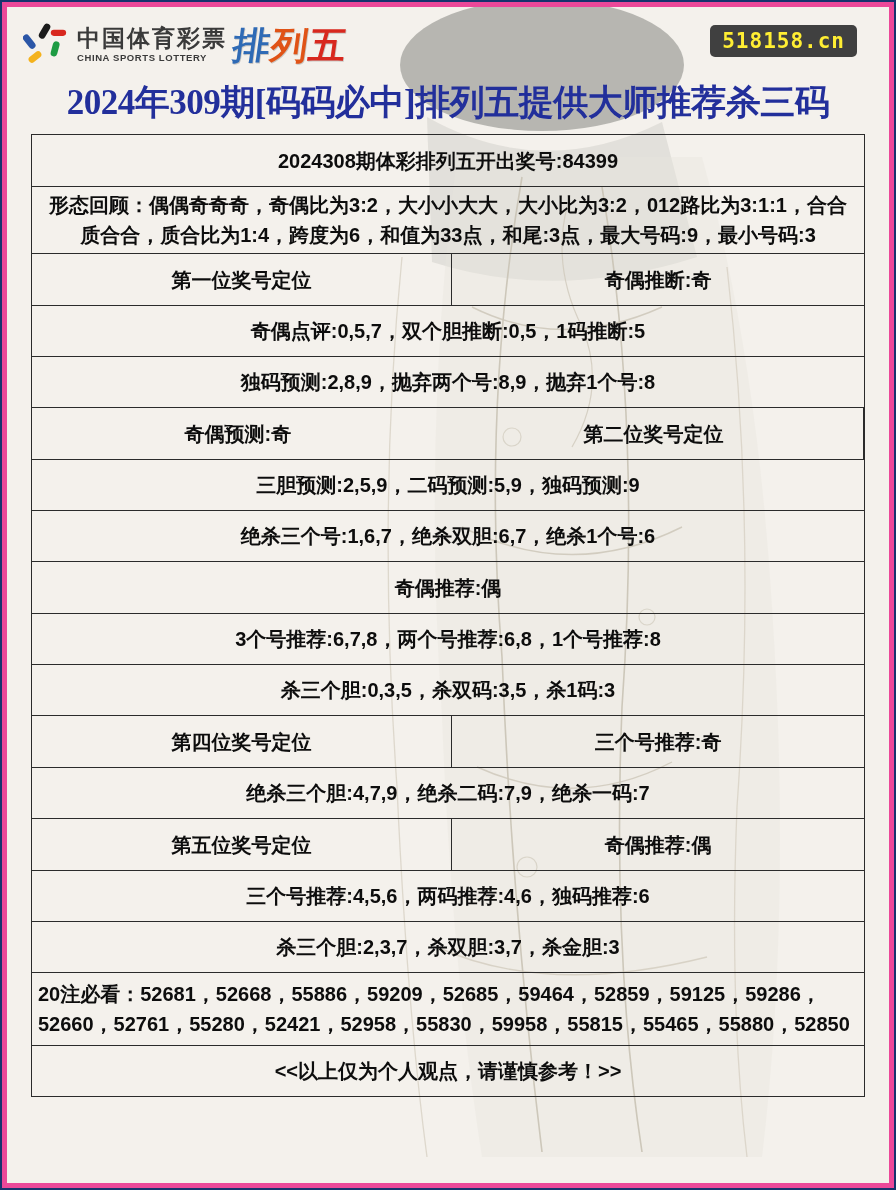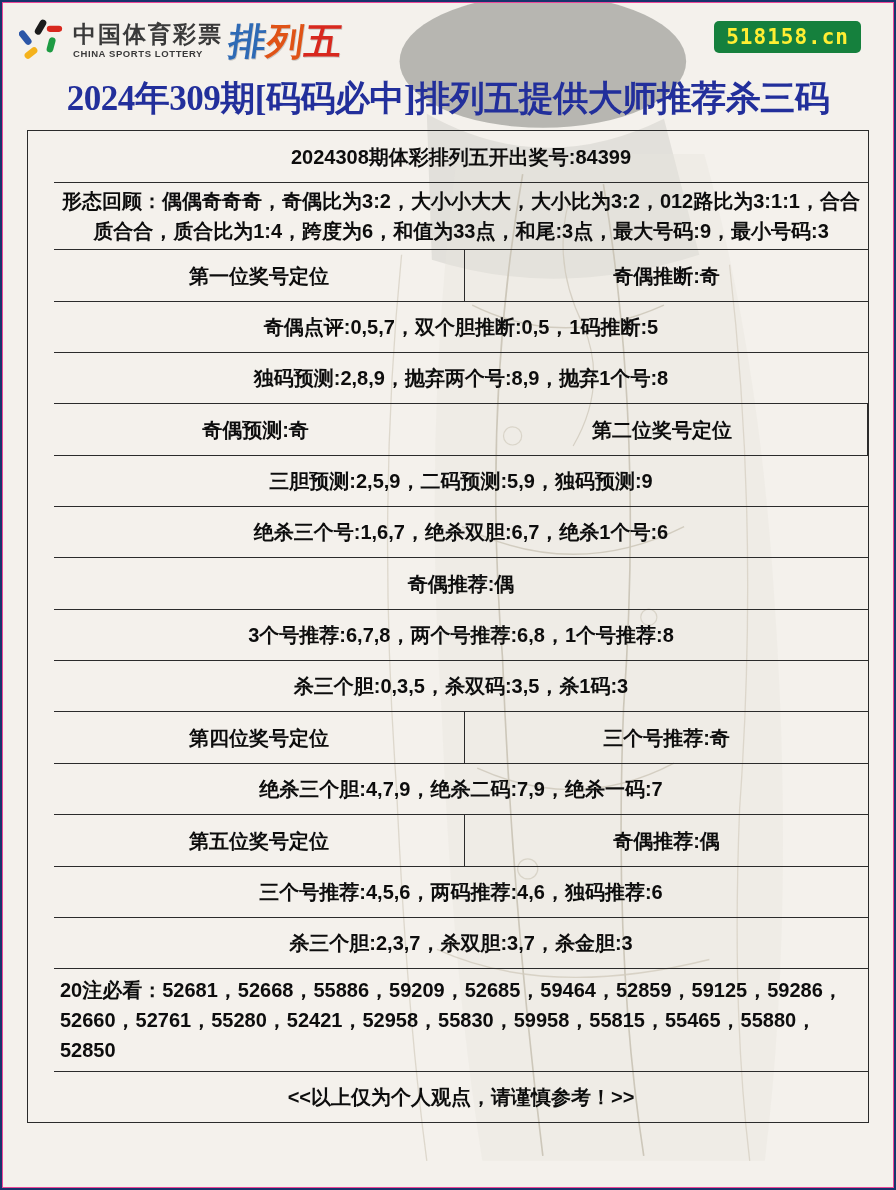--- a/index.html
+++ b/index.html
@@ -5,21 +5,21 @@
   html,body { margin:0; padding:0; background:#ffffff; }
   * { box-sizing:border-box; }
 
   .page {
     width:896px; height:1190px;
     border:2px solid #17336d;
     font-family:"Liberation Sans","DejaVu Sans",sans-serif;
   }
   .content {
     width:100%; height:100%;
-    border:1px solid #ec4899;
+    border:5px solid #ec4899;
     background:#f4f1ec;
     position:relative;
     overflow:hidden;
   }
   .bg-art { position:absolute; inset:0; width:100%; height:100%; z-index:0; pointer-events:none; }
 
   .header {
     position:relative; z-index:2;
     height:70px;
     display:flex; align-items:center;
@@ -31,21 +31,21 @@
   .logo-cn { font-size:23px; font-weight:bold; color:#3a3a3a; letter-spacing:2px; }
   .logo-en { font-size:9.5px; font-weight:bold; color:#3a3a3a; letter-spacing:0.6px; margin-top:3px; }
   .brand { margin-left:6px; font-size:37px; font-weight:900; transform:skewX(-8deg); letter-spacing:1px; line-height:1; }
   .brand .bc { text-shadow:1px 1px 0 rgba(0,0,0,0.18); }
   .brand .b1 { color:#2e6ab5; }
   .brand .b2 { color:#e05316; }
   .brand .b3 { color:#d8281e; }
 
   .badge {
     position:absolute; right:32px; top:18px;
-    background:#15803d; color:#ffee33;
+    background:#404040; color:#ffee33;
     font-family:"DejaVu Sans Mono","Liberation Mono",monospace;
     font-size:21px; font-weight:bold;
     padding:4px 12px; border-radius:5px;
     letter-spacing:1px;
   }
 
   .title {
     position:relative; z-index:2;
     margin:2px 10px 8px;
     text-align:center;
@@ -61,21 +61,20 @@
     border:1px solid #2b2b2b;
   }
   .trow {
     border-top:1px solid #2b2b2b;
     min-height:51px;
     display:flex; align-items:center; justify-content:center;
     text-align:center;
     font-size:20px; font-weight:bold; color:#0d0d0d;
     line-height:1.5;
     padding:3px 8px;
-    margin-left:26px;
   }
   .trow:first-child { border-top:none; }
   .trow.align-left { justify-content:flex-start; text-align:left; padding:6px 6px; font-size:20px; }
   .trow.split { padding:0; align-items:stretch; }
   .trow.split .tcell {
     display:flex; align-items:center; justify-content:center;
     min-height:51px; padding:3px 8px;
   }
   .trow.split .tcell.left  { flex:0 0 50.5%; border-right:1px solid #2b2b2b; }
   .trow.split .tcell.right { flex:1; }

